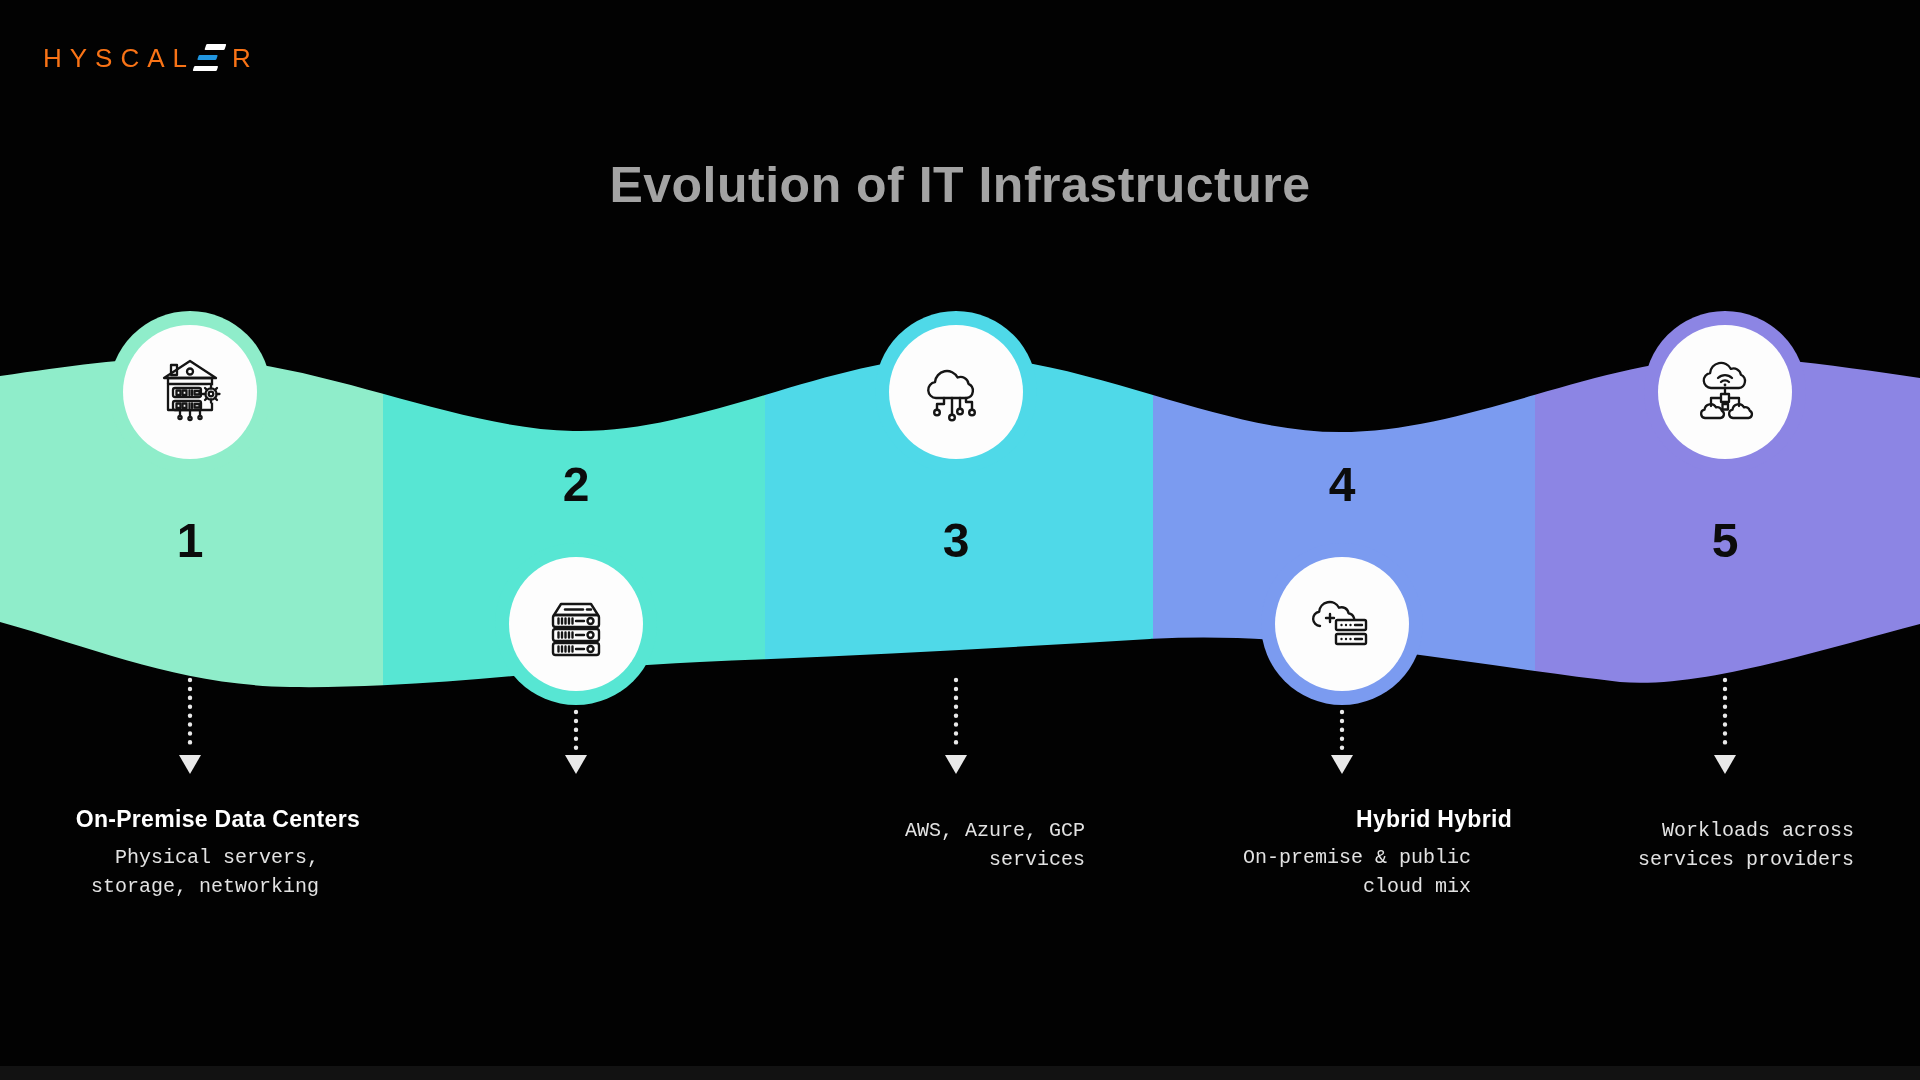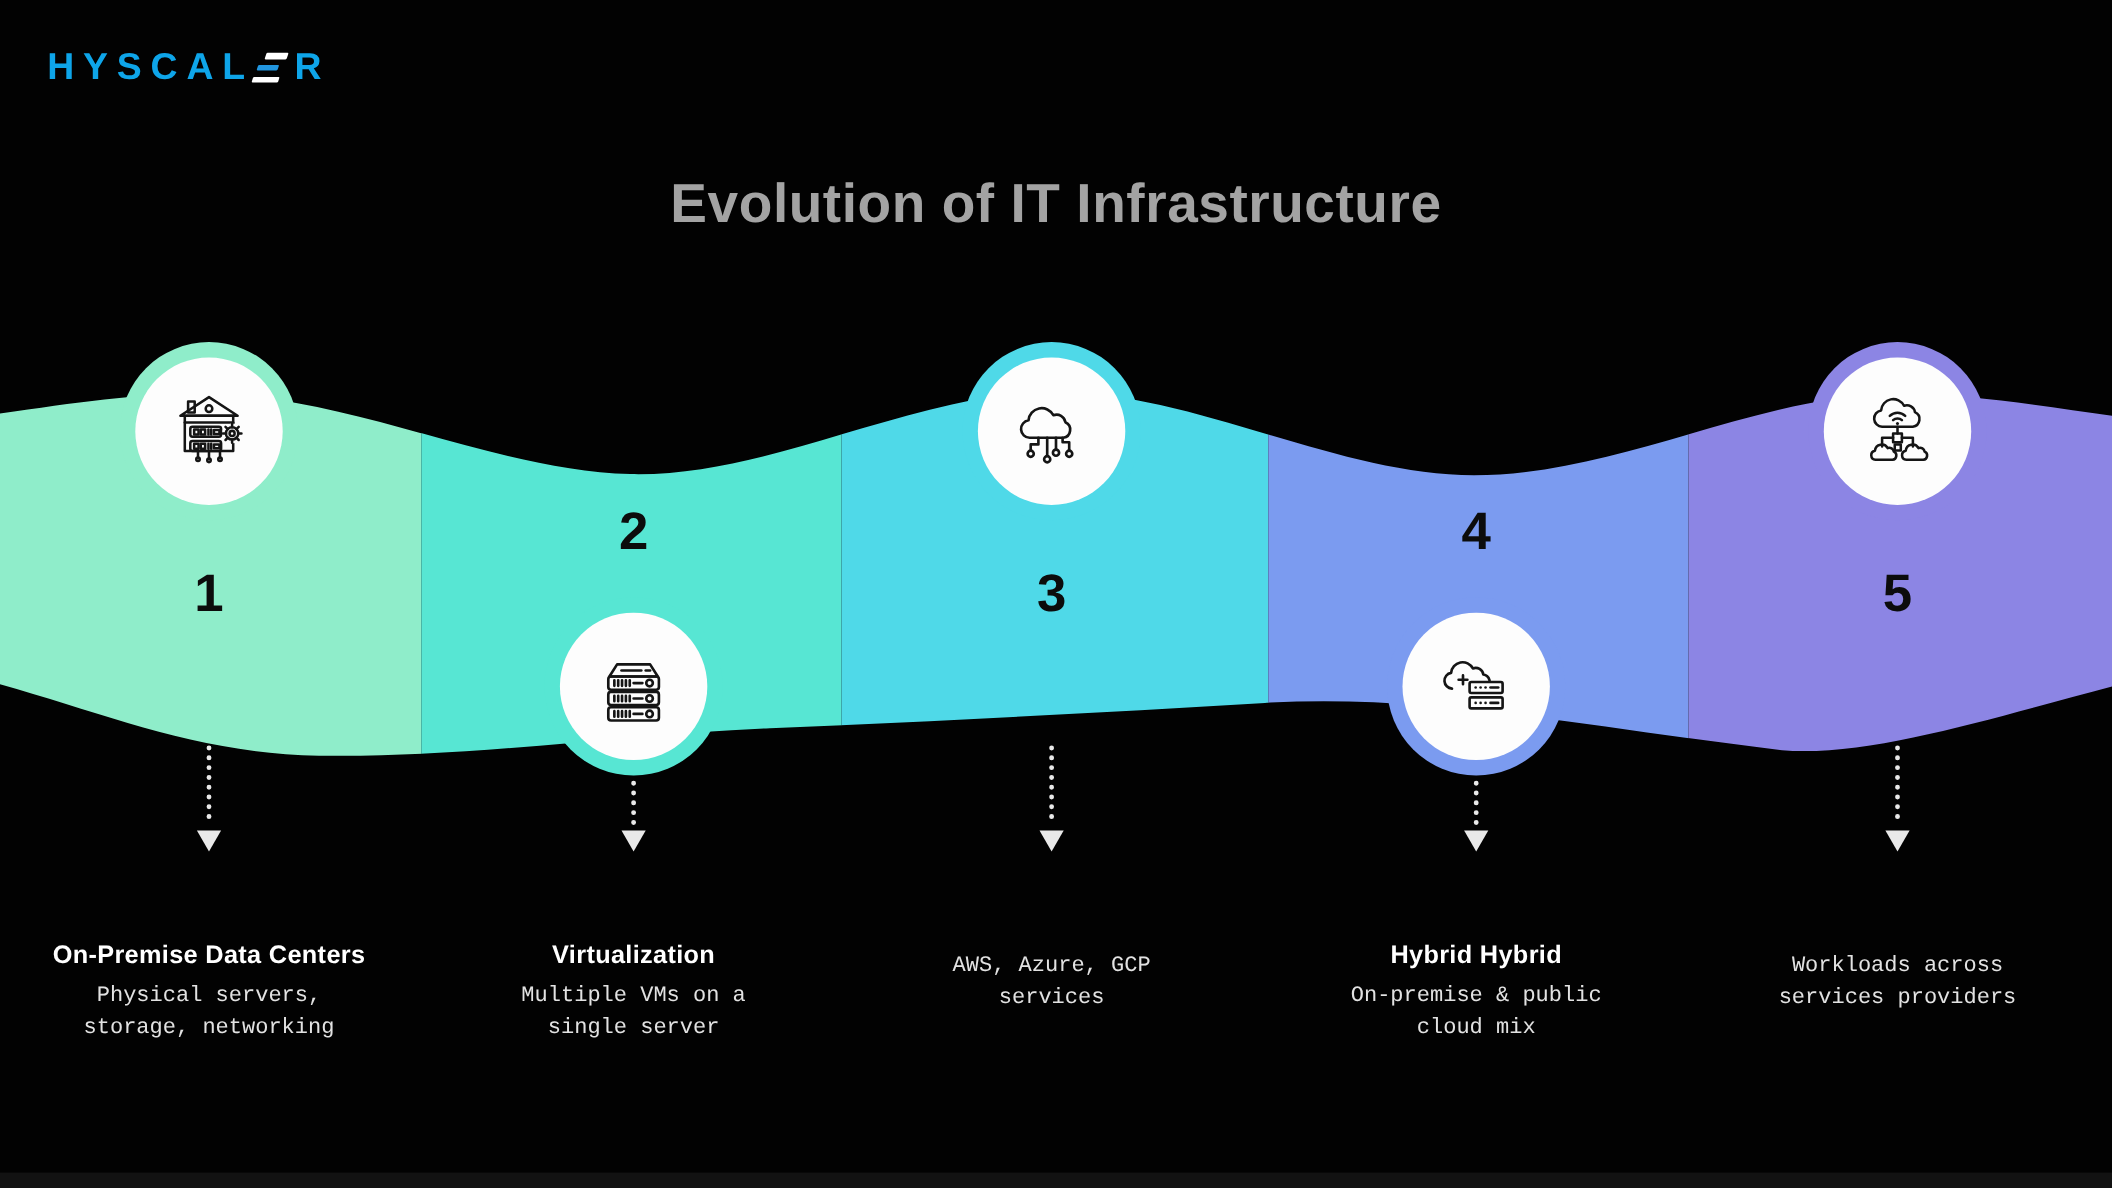--- a/index.html
+++ b/index.html
@@ -1,38 +1,38 @@
 <!DOCTYPE html>
 <html><head>
 <meta charset="utf-8">
 <style>
   html,body{margin:0;padding:0;background:#000;}
   .canvas{
     position:relative;width:1920px;height:1080px;background:#020202;
     overflow:hidden;font-family:"Liberation Sans",sans-serif;
   }
   
-  .logo{position:absolute;top:44px;left:43px;display:flex;align-items:center;color:#0ea5e9;
-        font-size:34px;font-weight:700;letter-spacing:8px;line-height:1;}
+  .logo{position:absolute;top:44px;left:43px;display:flex;align-items:center;color:#f97316;
+        font-size:26px;font-weight:400;letter-spacing:8px;line-height:1;}
   .logo-e{display:inline-block;position:relative;width:26px;height:27px;margin:0 9px 0 2px;
           transform:skewX(-18deg);}
   .logo-e .bar{position:absolute;height:5.5px;border-radius:1px;background:#fff;}
   .logo-e .bar.top{top:0;left:5px;width:20px;}
   .logo-e .bar.mid{top:10.5px;left:1px;width:19px;}
   .logo-e .bar.bot{bottom:0;left:0;width:24px;}
   
   .title{position:absolute;top:122px;left:0;width:100%;text-align:center;color:#a3a3a3;
          font-size:50px;font-weight:700;letter-spacing:.5px;}
   
   .ribbon{position:absolute;top:0;left:0;}
   
   .stage-number{position:absolute;transform:translate(-50%,-50%);color:#0c0c0c;
                 font-size:48px;font-weight:700;}
   
-  .caption{position:absolute;width:340px;transform:translateX(-50%);text-align:center;margin-top:48px;}
+  .caption{position:absolute;width:340px;transform:translateX(-50%);text-align:right;}
   .caption .name{color:#fff;font-size:23px;font-weight:700;letter-spacing:.3px;}
   .caption .desc{margin:10px auto 0;width:258px;color:#e2e2e2;font-size:20px;
                  font-weight:400;line-height:29px;font-family:Liberation Mono, monospace;}
   .footer-strip{position:absolute;left:0;bottom:0;width:100%;height:14px;background:#121212;}
 </style>
 </head>
 <body>
 
 <div class="canvas">
 
@@ -217,24 +217,20 @@
   <div class="stage-number" style="left:190px;top:540px">1</div>
   <div class="stage-number" style="left:576px;top:484px">2</div>
   <div class="stage-number" style="left:956px;top:540px">3</div>
   <div class="stage-number" style="left:1342px;top:484px">4</div>
   <div class="stage-number" style="left:1725px;top:540px">5</div>
 
   <div class="caption" style="left:190px;top:806px">
     <div class="name">On-Premise Data Centers</div>
     <div class="desc">Physical servers, storage, networking</div>
   </div>
-  <div class="caption" style="left:576px;top:806px">
-    <div class="name">Virtualization</div>
-    <div class="desc">Multiple VMs on a single server</div>
-  </div>
   <div class="caption" style="left:956px;top:806px">
     <div class="desc">AWS, Azure, GCP services</div>
   </div>
   <div class="caption" style="left:1342px;top:806px">
     <div class="name">Hybrid Hybrid</div>
     <div class="desc">On-premise &amp; public cloud mix</div>
   </div>
   <div class="caption" style="left:1725px;top:806px">
     <div class="desc">Workloads across services providers</div>
   </div>

